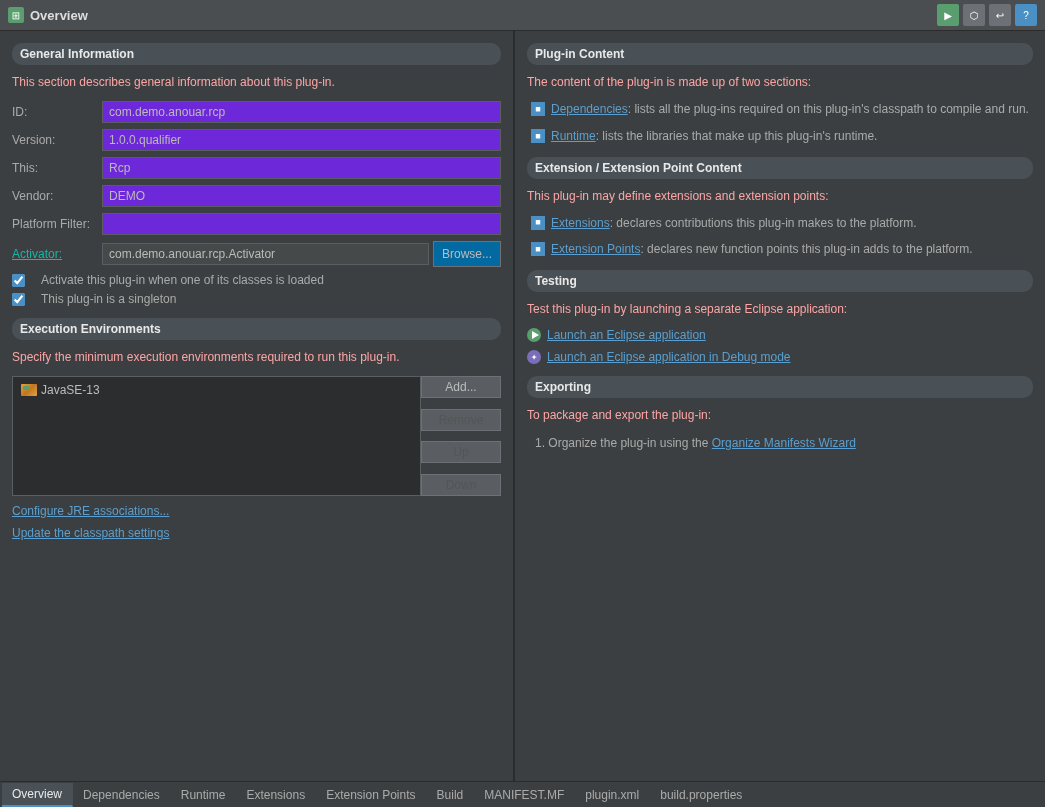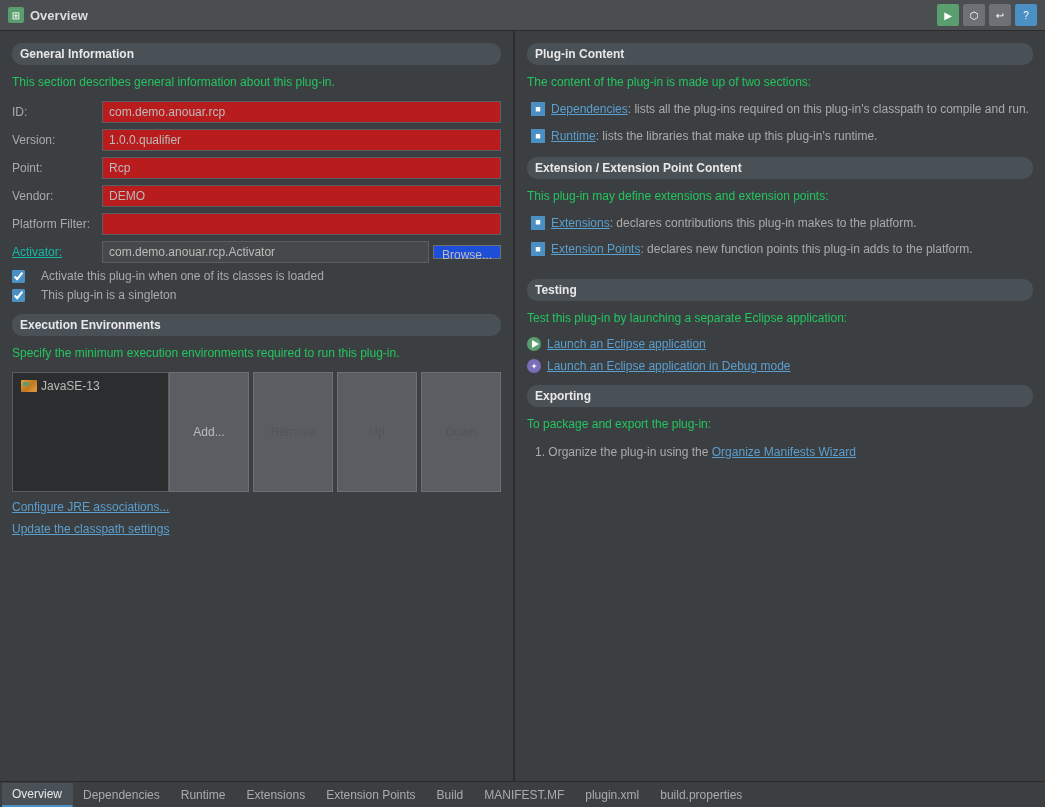--- a/index.html
+++ b/index.html
@@ -97,39 +97,39 @@
       background: #4a5156;
       color: #e8e8e8;
       font-weight: bold;
       padding: 4px 8px;
       margin-bottom: 8px;
       font-size: 12px;
       border-radius: 10px;
     }
 
     .section-text {
-      color: #22c55e;
+      color: #fca5a5;
       margin-bottom: 10px;
       line-height: 1.5;
     }
 
     
     .form-row {
       display: flex;
       align-items: center;
       margin-bottom: 6px;
     }
     .form-label {
       color: #aaaaaa;
       min-width: 90px;
       font-size: 12px;
     }
     .form-input {
       flex: 1;
-      background: #b91c1c;
+      background: #6d28d9;
       border: 1px solid #5a5e62;
       color: #bbbbbb;
       padding: 2px 6px;
       font-size: 12px;
       height: 22px;
     }
 
     
     .activator-row {
       display: flex;
@@ -146,27 +146,27 @@
     .activator-input {
       flex: 1;
       background: #45494a;
       border: 1px solid #5a5e62;
       color: #bbbbbb;
       padding: 2px 6px;
       font-size: 12px;
       height: 22px;
     }
     .browse-btn {
-      background: #1d4ed8;
+      background: #0369a1;
       border: 1px solid #6d7175;
       color: #bbbbbb;
       padding: 2px 8px;
       cursor: pointer;
       font-size: 12px;
-      height: 14px;
+      height: 26px;
       margin-left: 4px;
       white-space: nowrap;
     }
 
     
     .checkbox-row {
       display: flex;
       align-items: center;
       gap: 16px;
       margin-bottom: 5px;
@@ -212,21 +212,21 @@
     .env-icon::before {
       content: '';
       position: absolute;
       top: 2px; left: 2px;
       width: 6px; height: 4px;
       background: #5a9e6f;
       border-radius: 1px;
     }
     .env-buttons {
       display: flex;
-      flex-direction: row;
+      flex-direction: column;
       gap: 4px;
       justify-content: space-between;
     }
     .env-btn {
       background: #5a5e62;
       border: 1px solid #6d7175;
       color: #bbbbbb;
       padding: 3px 12px;
       cursor: pointer;
       font-size: 12px;
@@ -376,21 +376,21 @@
 
     <div class="form-row">
       <span class="form-label">ID:</span>
       <input class="form-input" type="text" value="com.demo.anouar.rcp" style="">
     </div>
     <div class="form-row">
       <span class="form-label">Version:</span>
       <input class="form-input" type="text" value="1.0.0.qualifier" style="">
     </div>
     <div class="form-row">
-      <span class="form-label">Point:</span>
+      <span class="form-label">This:</span>
       <input class="form-input" type="text" value="Rcp" style="">
     </div>
     <div class="form-row">
       <span class="form-label">Vendor:</span>
       <input class="form-input" type="text" value="DEMO" style="">
     </div>
     <div class="form-row">
       <span class="form-label">Platform Filter:</span>
       <input class="form-input" type="text" style="">
     </div>
@@ -472,21 +472,21 @@
         </span>
       </div>
       <div class="plug-content-item">
         <div class="plug-content-icon">■</div>
         <span>
           <a class="text-link">Extension Points</a><span>: declares new function points this plug-in adds to the platform.</span>
         </span>
       </div>
     </div>
 
-    <div class="section-header" style="margin-top: 21px;">Testing</div>
+    <div class="section-header" style="margin-top: 12px;">Testing</div>
     <p class="section-text">Test this plug-in by launching a separate Eclipse application:</p>
 
     <div class="testing-item">
       <div class="launch-icon"></div>
       <a class="text-link">Launch an Eclipse application</a>
     </div>
     <div class="testing-item">
       <div class="debug-icon">✦</div>
       <a class="text-link">Launch an Eclipse application in Debug mode</a>
     </div>

